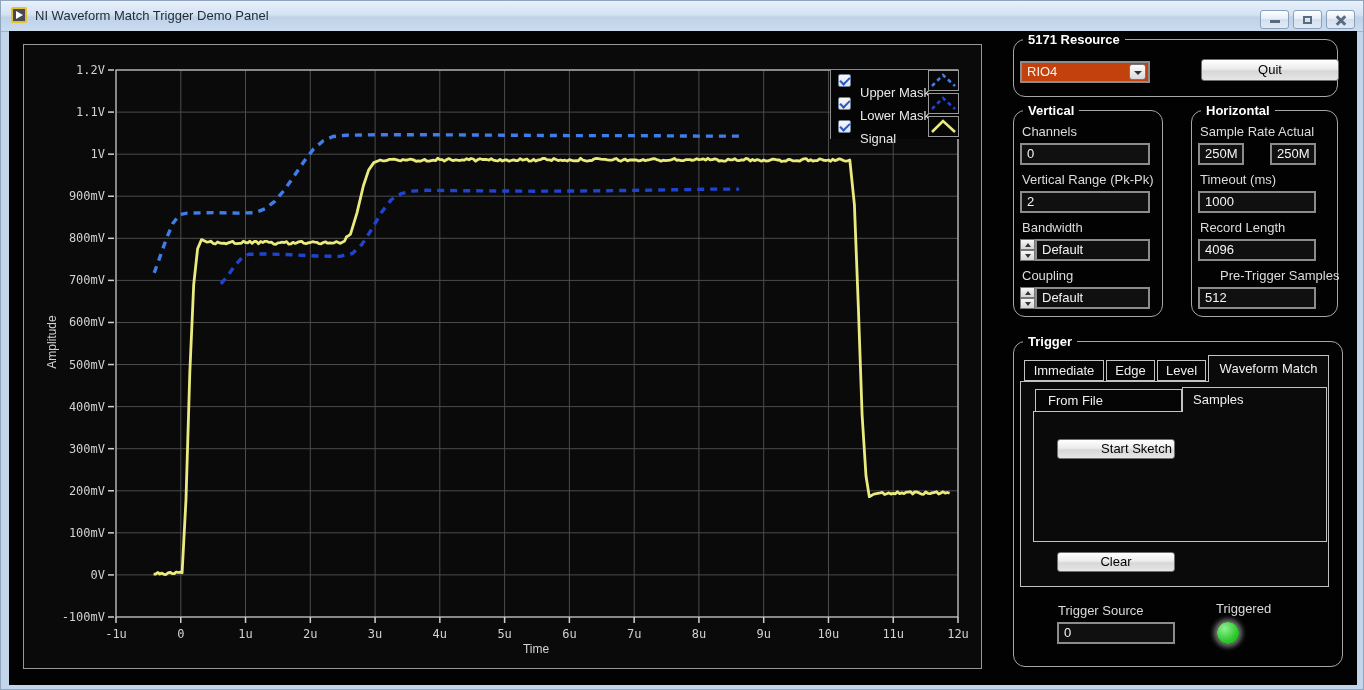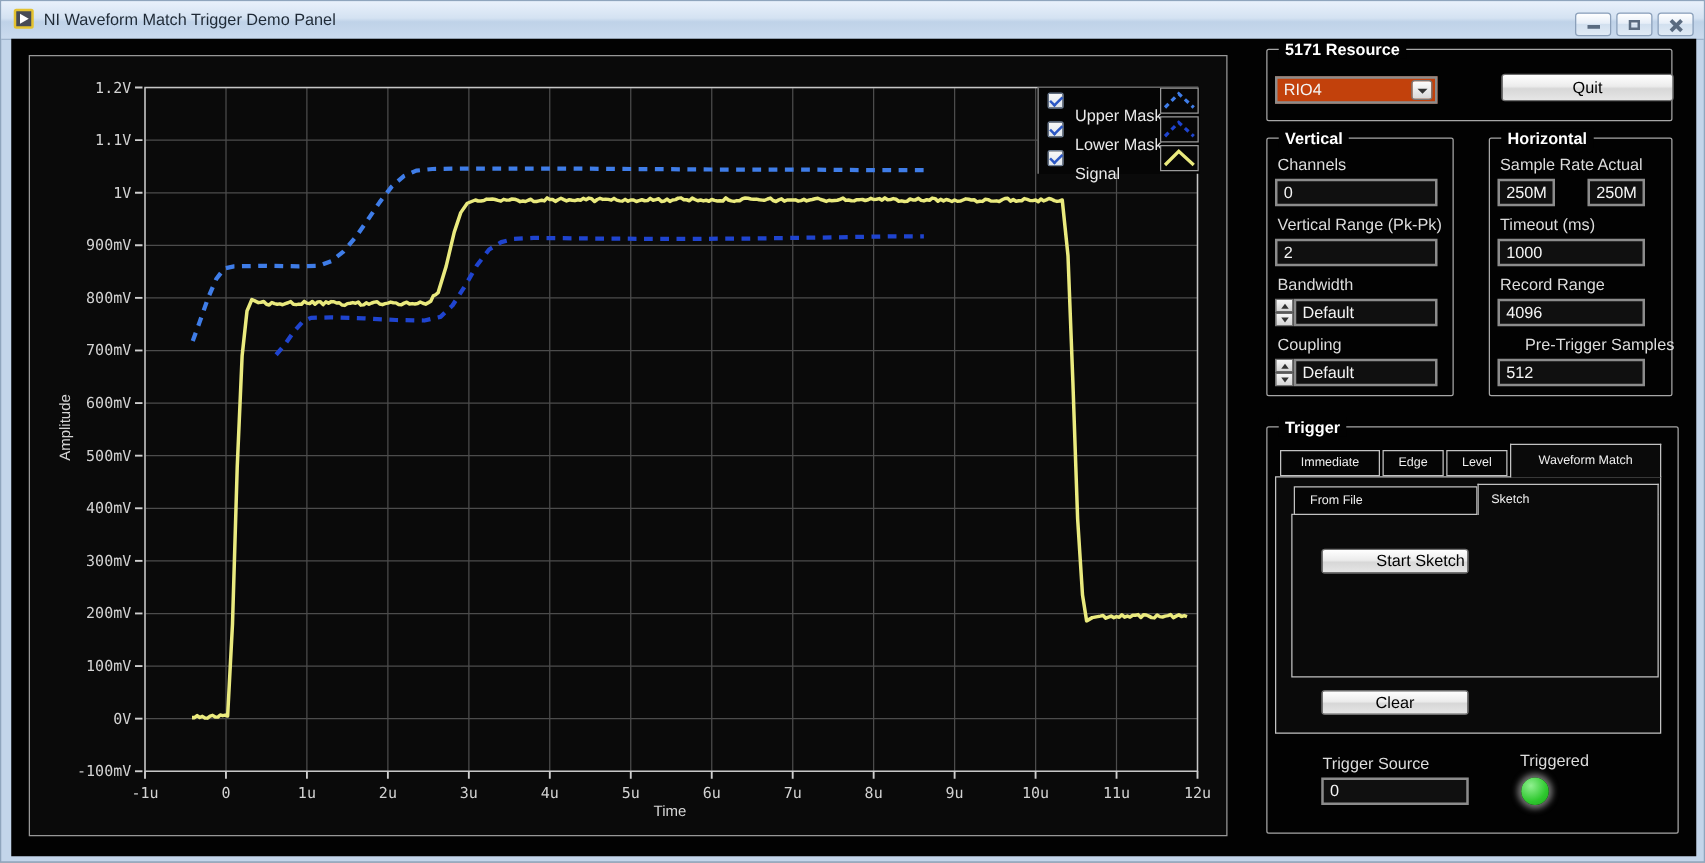--- a/index.html
+++ b/index.html
@@ -32,21 +32,21 @@
   .leg-row{position:absolute;left:0;width:129px;height:23px;}
   .lv-check{position:absolute;left:7px;top:4px;width:13px;height:13px;border:1px solid #6f7f95;border-radius:2px;
     background:linear-gradient(#f8f8f8,#dfe5ec);box-sizing:border-box;}
   .lv-check:after{content:"";position:absolute;left:3px;top:0px;width:4px;height:8px;
     border:solid #2b57c4;border-width:0 2px 2px 0;transform:rotate(45deg);}
   .leg-label{position:absolute;left:29px;top:15px;color:#e9e9e9;font-size:13px;white-space:nowrap;}
   .plot-icon{position:absolute;left:97px;top:0px;width:31px;height:21px;border:1px solid #9a9a9a;
     background:#060606;box-sizing:border-box;}
 
   
-  .group{position:absolute;border:1px solid #a6a6a6;border-radius:2px;box-sizing:border-box;}
+  .group{position:absolute;border:1px solid #a6a6a6;border-radius:12px;box-sizing:border-box;}
   .gtitle{position:absolute;top:-8px;left:9px;background:#020202;padding:0 5px;
     font-weight:bold;font-size:13px;color:#ffffff;white-space:nowrap;}
   .lbl{position:absolute;color:#dcdcdc;font-size:13px;white-space:nowrap;}
   .lvfield{position:absolute;background:#101010;border:2px solid #8c8c8c;color:#f4f4f4;
     font-size:13px;line-height:18px;padding:0 5px;box-sizing:border-box;white-space:nowrap;}
   .btn{position:absolute;background:linear-gradient(#ffffff,#ececec 45%,#d7d7d7 55%,#e6e6e6);
     border:1px solid #6f6f6f;border-radius:3px;color:#000;font-size:13px;text-align:center;
     box-sizing:border-box;}
   .combo{position:absolute;background:#c2410c;border:2px solid #8c8c8c;box-sizing:border-box;}
   .combo .val{position:absolute;left:5px;top:1px;color:#f4f4f4;font-size:13px;}
@@ -59,21 +59,21 @@
   .spin .up,.spin .dn{position:absolute;left:0;width:15px;height:11px;border:1px solid #777;
     background:linear-gradient(#f7f7f7,#d5d5d5);box-sizing:border-box;}
   .spin .up{top:0;} .spin .dn{top:11px;}
   .spin .up:after{content:"";position:absolute;left:4px;top:3px;border-left:3px solid transparent;
     border-right:3px solid transparent;border-bottom:4px solid #333;}
   .spin .dn:after{content:"";position:absolute;left:4px;top:3px;border-left:3px solid transparent;
     border-right:3px solid transparent;border-top:4px solid #333;}
   .spinfield .lvfield{left:15px;top:0;}
 
   .tab{position:absolute;border:1px solid #c2c2c2;background:#050505;color:#efefef;
-    font-size:10px;text-align:center;box-sizing:border-box;}
+    font-size:13px;text-align:center;box-sizing:border-box;}
   .tab.active{border-bottom:none;background:#0a0a0a;z-index:4;}
   .page{position:absolute;border:1px solid #c2c2c2;background:#0a0a0a;box-sizing:border-box;z-index:1;}
 
   .led{position:absolute;width:22px;height:22px;border-radius:50%;
     background:radial-gradient(circle at 35% 30%, #90f090, #2ec82e 60%, #1fa51f);
     box-shadow:0 0 5px 3px rgba(215,215,215,0.55);}
 </style>
 </head>
 <body>
 
@@ -249,37 +249,37 @@
     </div>
 
     <div class="group" style="left:1182px;top:79px;width:147px;height:207px;">
       <span class="gtitle">Horizontal</span>
       <span class="lbl" style="left:8px;top:13px;">Sample Rate</span>
       <span class="lbl" style="left:86px;top:13px;">Actual</span>
       <div class="lvfield" style="left:6px;top:32px;width:46px;height:22px;">250M</div>
       <div class="lvfield" style="left:78px;top:32px;width:46px;height:22px;">250M</div>
       <span class="lbl" style="left:8px;top:61px;">Timeout (ms)</span>
       <div class="lvfield" style="left:6px;top:80px;width:118px;height:22px;">1000</div>
-      <span class="lbl" style="left:8px;top:109px;">Record Range</span>
+      <span class="lbl" style="left:8px;top:109px;">Record Length</span>
       <div class="lvfield" style="left:6px;top:128px;width:118px;height:22px;">4096</div>
       <span class="lbl" style="left:8px;top:157px;margin-left:20px;">Pre-Trigger Samples</span>
       <div class="lvfield" style="left:6px;top:176px;width:118px;height:22px;">512</div>
     </div>
 
     <div class="group" style="left:1004px;top:310px;width:330px;height:326px;">
       <span class="gtitle">Trigger</span>
 
       <div class="tab" style="left:10px;top:18px;width:80px;height:21px;line-height:19px;">Immediate</div>
       <div class="tab" style="left:92px;top:18px;width:49px;height:21px;line-height:19px;">Edge</div>
       <div class="tab" style="left:143px;top:18px;width:49px;height:21px;line-height:19px;">Level</div>
       <div class="tab active" style="left:194px;top:13px;width:121px;height:27px;line-height:25px;">Waveform Match</div>
       <div class="page" style="left:6px;top:39px;width:309px;height:206px;"></div>
 
       <div class="tab" style="left:21px;top:47px;width:147px;height:23px;line-height:21px;text-align:left;padding-left:12px;z-index:2;">From File</div>
-      <div class="tab active" style="left:168px;top:45px;width:145px;height:25px;line-height:23px;text-align:left;padding-left:10px;">Sketch</div>
+      <div class="tab active" style="left:168px;top:45px;width:145px;height:25px;line-height:23px;text-align:left;padding-left:10px;">Samples</div>
       <div class="page" style="left:19px;top:69px;width:294px;height:131px;"></div>
 
       <div class="btn" style="left:43px;top:97px;width:118px;height:20px;line-height:18px;z-index:5;padding-left:41px;">Start Sketch</div>
       <div class="btn" style="left:43px;top:210px;width:118px;height:20px;line-height:18px;z-index:5;">Clear</div>
 
       <span class="lbl" style="left:44px;top:261px;">Trigger Source</span>
       <div class="lvfield" style="left:43px;top:280px;width:118px;height:22px;">0</div>
 
       <span class="lbl" style="left:202px;top:259px;">Triggered</span>
       <div class="led" style="left:203px;top:280px;"></div>

